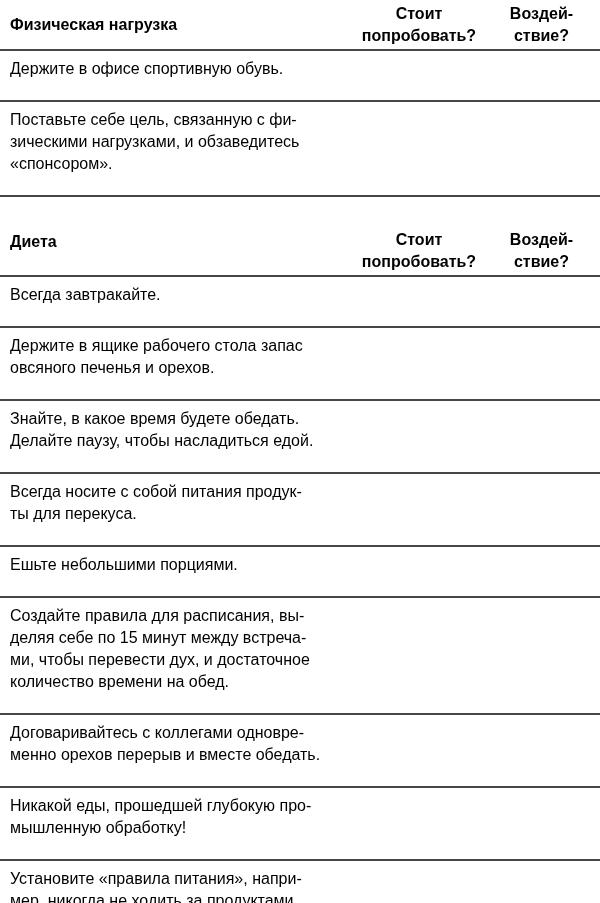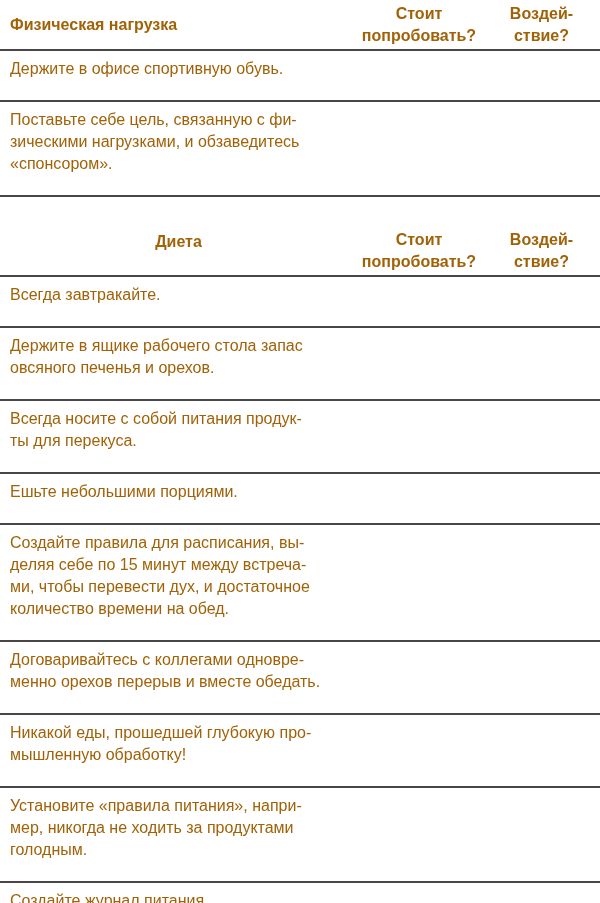--- a/index.html
+++ b/index.html
@@ -7,21 +7,21 @@
     padding: 0;
     background: #ffffff;
   }
   .page {
     position: relative;
     width: 600px;
     height: 903px;
     box-sizing: border-box;
     padding-top: 2px;
     background: #ffffff;
-    color: #a16207;
+    color: #000000;
     font-family: "Liberation Sans", sans-serif;
     font-size: 16px;
     line-height: 22px;
     overflow: hidden;
   }
   table.habits-table {
     width: 100%;
     border-collapse: collapse;
     table-layout: fixed;
   }
@@ -34,21 +34,20 @@
     border-bottom: 2px solid #474747;
     margin: 0;
   }
   th.section-title {
     font-weight: bold;
     text-align: left;
     vertical-align: middle;
     padding: 1px 8px 2px 10px;
   }
   th.section-title.centered {
-    text-align: center;
     vertical-align: top;
     padding-top: 3px;
   }
   th.col-head {
     font-weight: bold;
     vertical-align: middle;
     white-space: pre-line;
     padding: 1px 2px 2px 2px;
   }
   td.action-cell {
@@ -123,20 +122,26 @@
         <td class="blank-cell"></td>
         <td class="blank-cell"></td>
       </tr>
       <tr>
         <td class="action-cell">Держите в ящике рабочего стола запас
 овсяного печенья и орехов.</td>
         <td class="blank-cell"></td>
         <td class="blank-cell"></td>
       </tr>
       <tr>
+        <td class="action-cell">Знайте, в какое время будете обедать.
+Делайте паузу, чтобы насладиться едой.</td>
+        <td class="blank-cell"></td>
+        <td class="blank-cell"></td>
+      </tr>
+      <tr>
         <td class="action-cell">Всегда носите с собой питания продук-
 ты для перекуса.</td>
         <td class="blank-cell"></td>
         <td class="blank-cell"></td>
       </tr>
       <tr>
         <td class="action-cell">Ешьте небольшими порциями.</td>
         <td class="blank-cell"></td>
         <td class="blank-cell"></td>
       </tr>

